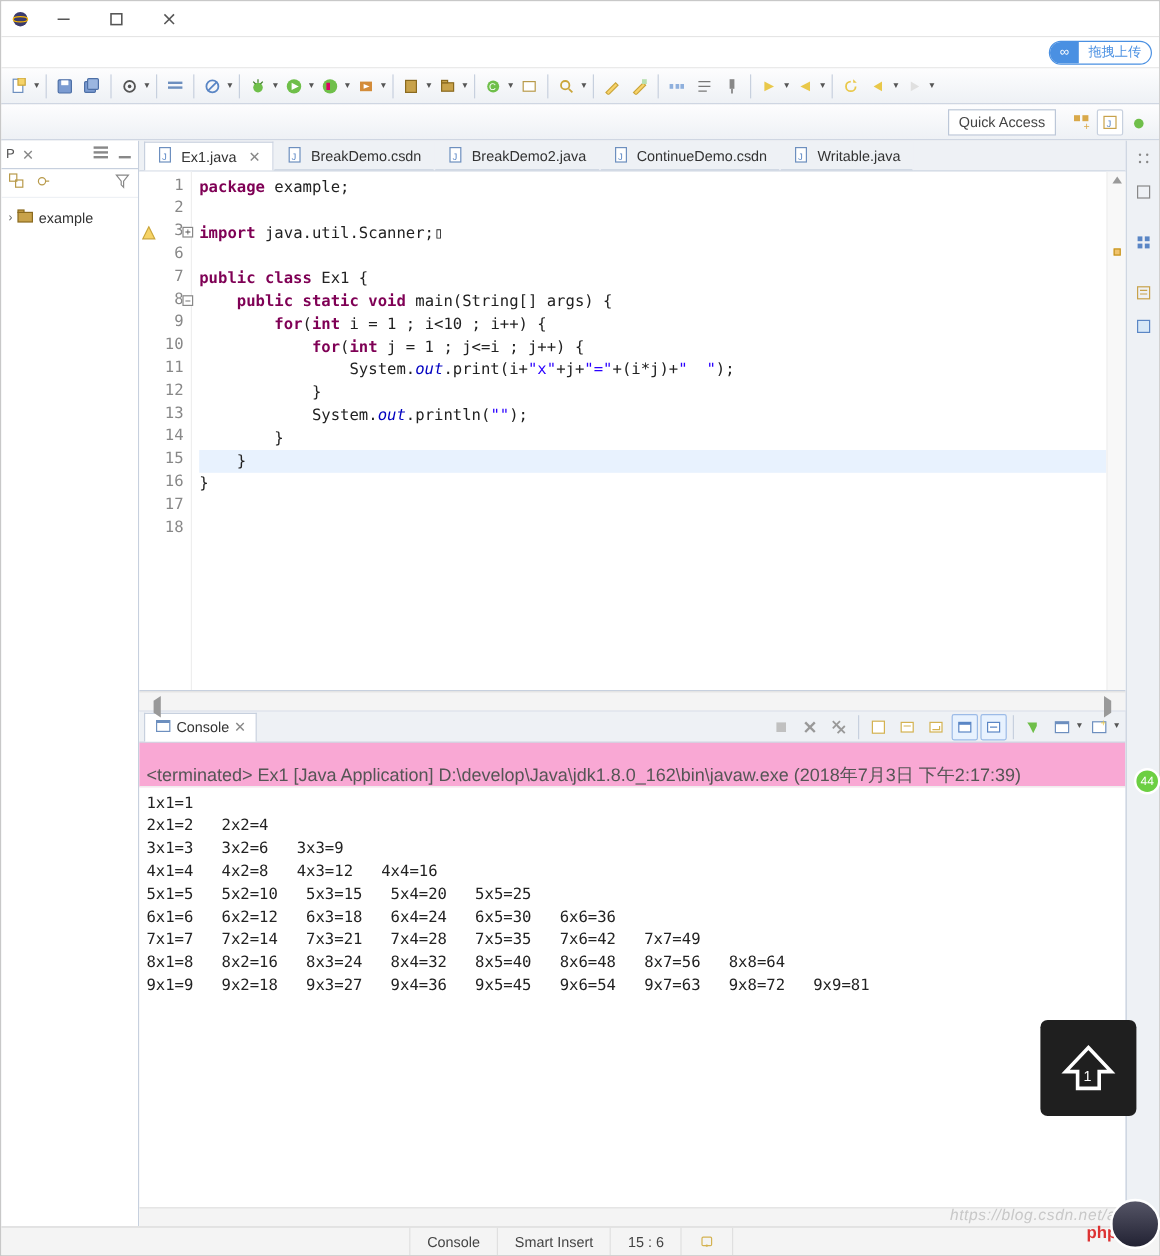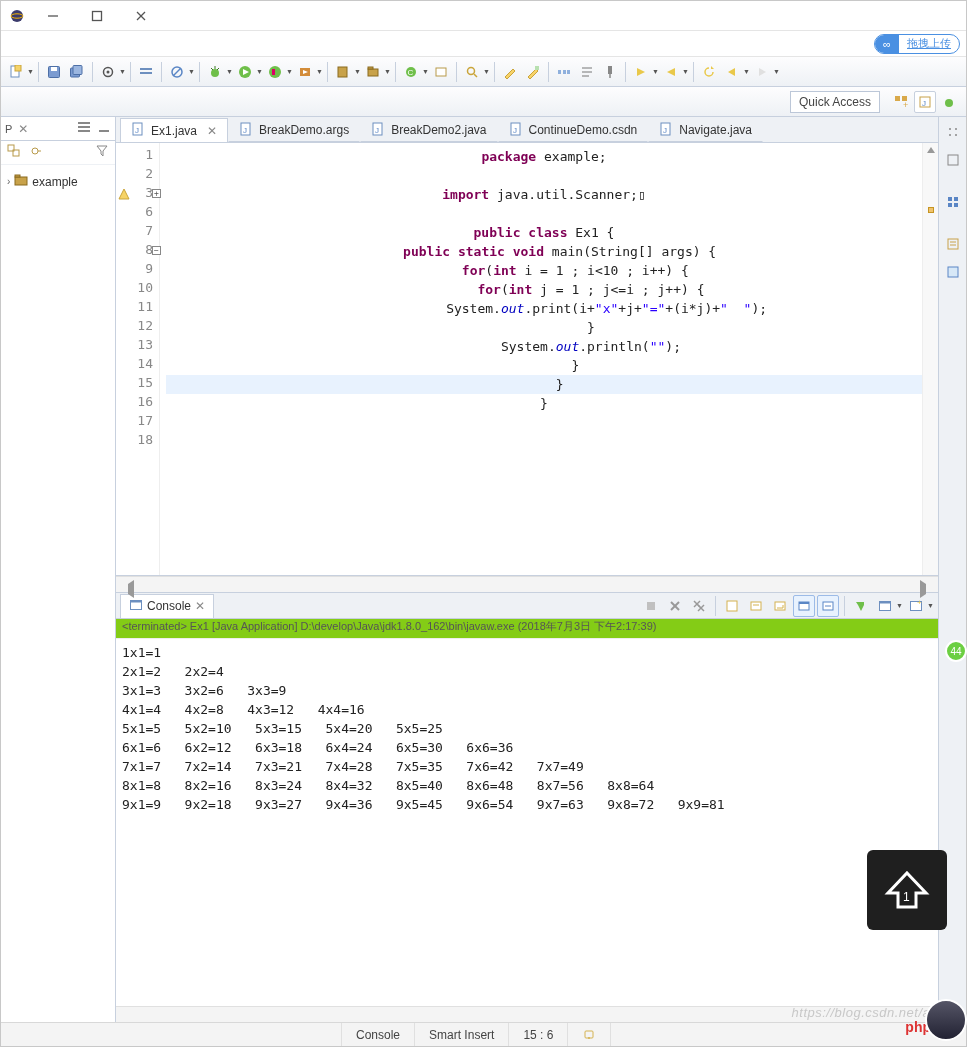--- a/index.html
+++ b/index.html
@@ -32,21 +32,21 @@
     height: 26px;
     background: #fff;
     border-bottom: 1px solid #e5e5e5;
     display: flex;
     align-items: center;
     padding: 0 6px;
   }
   .menu-item { color:#333; padding: 3px 10px; cursor: default; }
   .upload-widget { margin-left:auto; display:flex; align-items:center; border:1px solid #4a90e2; border-radius:12px; height:20px; overflow:hidden;}
   .upload-widget .icon { width:24px; height:100%; background:#4a90e2; color:#fff; display:flex; align-items:center;justify-content:center; font-size:11px;}
-  .upload-widget .label { padding:0 8px; color:#4a90e2; font-size:11px;text-decoration:underline;}
+  .upload-widget .label { padding:0 8px; color:#4a90e2; font-size:11px;}
   
   .toolbar {
     height: 30px;
     background: linear-gradient(#fdfdfe,#eef1f5);
     border-bottom: 1px solid #c7d0de;
     display: flex;
     align-items: center;
     padding: 0 4px;
     gap: 1px;
     flex-wrap: nowrap;
@@ -90,38 +90,38 @@
     height:24px; background:#fff; border:1px solid #c7d0de; border-bottom:none;
     padding:0 10px; display:flex; align-items:center; gap:6px; font-size:12px; color:#333;
     position:relative;
   }
   .etab.inactive { background:#eef1f5; border-color:transparent; border-bottom:1px solid #c7d0de;}
   .etab .close { font-size:12px; color:#888; margin-left:4px;}
   .editor-pane { flex:1; background:#fff; display:flex; overflow:hidden; position:relative; border-bottom:1px solid #c7d0de;}
   .gutter { width:44px; background:#fff; border-right:1px solid #eee; color:#888; font-family:Consolas,monospace; font-size:13px; padding-top:4px;}
   .gutter .gline { height:19px; text-align:right; padding-right:6px; position:relative;}
   .gutter .gline .marker { position:absolute; left:2px; top:3px; width:12px; height:12px;}
-  .code { flex:1; padding:4px 0 0 6px; font-family:Consolas,monospace; font-size:13px; line-height:19px; white-space:pre; overflow:auto; color:#222;text-align:center;}
+  .code { flex:1; padding:4px 0 0 6px; font-family:Consolas,monospace; font-size:13px; line-height:19px; white-space:pre; overflow:auto; color:#222;}
   .code .kw { color:#7f0055; font-weight:bold;}
   .code .str { color:#2a00ff;}
   .code .fld { color:#0000c0; font-style:italic;}
   .code .curr { background:#e8f2fe; display:inline-block; width:100%;}
   .ovw { width:16px; background:#f8f8f8; border-left:1px solid #eee; position:relative;}
   .ovw .ov-up { position:absolute; top:2px; left:2px; width:12px; height:12px;}
   .ovw .ov-e { position:absolute; top:64px; left:5px; width:6px; height:6px; background:#f0c36d; border:1px solid #c69522;}
   .editor-scroll-h { height:16px; background:#f4f4f4; border-top:1px solid #e0e0e0; position:relative;}
   .editor-scroll-h::before,.editor-scroll-h::after{content:"";position:absolute;top:3px;width:10px;height:10px;}
   .editor-scroll-h::before{left:2px;border-right:6px solid #999;border-top:4px solid transparent;border-bottom:4px solid transparent;}
   .editor-scroll-h::after{right:2px;border-left:6px solid #999;border-top:4px solid transparent;border-bottom:4px solid transparent;}
   
   .console-panel { height:430px; display:flex; flex-direction:column; background:#fff; border-top:1px solid #c7d0de;}
   .console-tabs { height:26px; display:flex; align-items:center; padding:0 4px; border-bottom:1px solid #c7d0de; background:#eef1f5;}
   .ctab { background:#fff; border:1px solid #c7d0de; border-bottom:none; height:24px; display:flex; align-items:center; gap:4px; padding:0 8px; font-size:12px; color:#333;}
   .console-tools { margin-left:auto; display:flex; gap:2px; align-items:center;}
-  .console-header { height:20px; padding:0 6px; font-size:11px; color:#555; border-bottom:1px solid #eee; background:#84cc16; white-space:nowrap; overflow:hidden;}
+  .console-header { height:20px; padding:18px 6px; font-size:15px; color:#555; border-bottom:1px solid #eee; background:#f9a8d4; white-space:nowrap; overflow:hidden;}
   .console-body { flex:1; padding:4px 6px; font-family:Consolas,monospace; font-size:13px; line-height:19px; white-space:pre; overflow:auto; color:#222;}
   .console-scroll-h { height:16px; background:#f4f4f4; border-top:1px solid #e0e0e0; }
   
   .rightbar { width:28px; background:#eef1f5; border-left:1px solid #c7d0de; display:flex; flex-direction:column; align-items:center; gap:10px; padding-top:6px;}
   .rchip { width:18px; height:18px; display:flex; align-items:center; justify-content:center;}
   
   .statusbar { height:24px; background:#f4f4f4; border-top:1px solid #d8d8d8; display:flex; align-items:center; font-size:12px; color:#444;}
   .statusbar .cell { padding:0 14px; border-left:1px solid #e0e0e0; height:100%; display:flex; align-items:center;}
   .statusbar .cell:first-child{border-left:none;}
   .watermark { position:absolute; right:28px; bottom:26px; color:#c8c8c8; font-size:13px; font-style:italic; letter-spacing:0.5px; pointer-events:none;}
@@ -424,42 +424,42 @@
               <text x="4" y="11" font-size="8" fill="#5a86c5">J</text>
             </svg></span>
           <span>Ex1.java</span>
           <span class="close">✕</span>
         </div>
         <div class="etab inactive">
           <span><svg class="sq" viewBox="0 0 14 14">
               <rect x="2" y="1" width="9" height="12" fill="#fff" stroke="#6d8fbf"></rect>
               <text x="4" y="11" font-size="8" fill="#5a86c5">J</text>
             </svg></span>
-          <span>BreakDemo.args</span>
+          <span>BreakDemo.csdn</span>
         </div>
         <div class="etab inactive">
           <span><svg class="sq" viewBox="0 0 14 14">
               <rect x="2" y="1" width="9" height="12" fill="#fff" stroke="#6d8fbf"></rect>
               <text x="4" y="11" font-size="8" fill="#5a86c5">J</text>
             </svg></span>
           <span>BreakDemo2.java</span>
         </div>
         <div class="etab inactive">
           <span><svg class="sq" viewBox="0 0 14 14">
               <rect x="2" y="1" width="9" height="12" fill="#fff" stroke="#6d8fbf"></rect>
               <text x="4" y="11" font-size="8" fill="#5a86c5">J</text>
             </svg></span>
           <span>ContinueDemo.csdn</span>
         </div>
         <div class="etab inactive">
           <span><svg class="sq" viewBox="0 0 14 14">
               <rect x="2" y="1" width="9" height="12" fill="#fff" stroke="#6d8fbf"></rect>
               <text x="4" y="11" font-size="8" fill="#5a86c5">J</text>
             </svg></span>
-          <span>Navigate.java</span>
+          <span>Writable.java</span>
         </div>
       </div>
     <div class="editor-pane">
       <div class="gutter" id="gutter">
           <div class="gline">1</div>
           <div class="gline">2</div>
           <div class="gline">3<span class="marker"><svg viewBox="0 0 12 12">
                 <polygon points="6,1 11,11 1,11" fill="#f6d366" stroke="#caa53a"></polygon>
               </svg></span><span style="position: absolute; right: -2px; top: 4px; width: 9px; height: 9px; border: 1px solid rgb(136, 136, 136); font-size: 8px; line-height: 8px; text-align: center; background: rgb(255, 255, 255); color: rgb(85, 85, 85);">+</span></div>
           <div class="gline">6</div>

